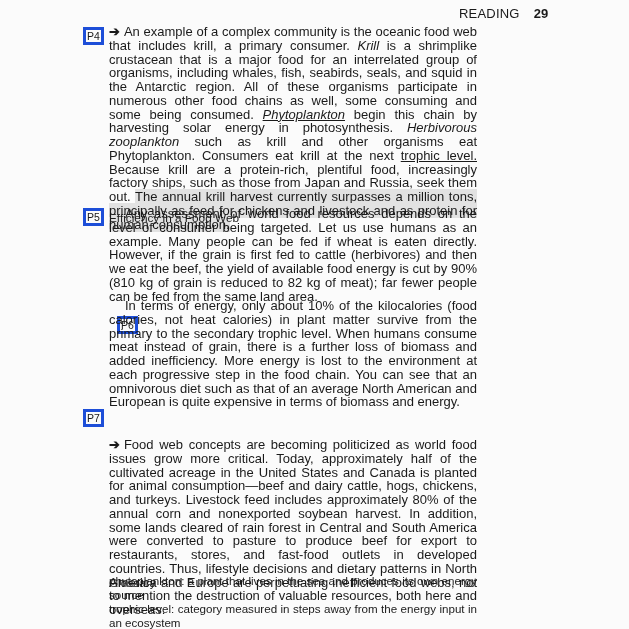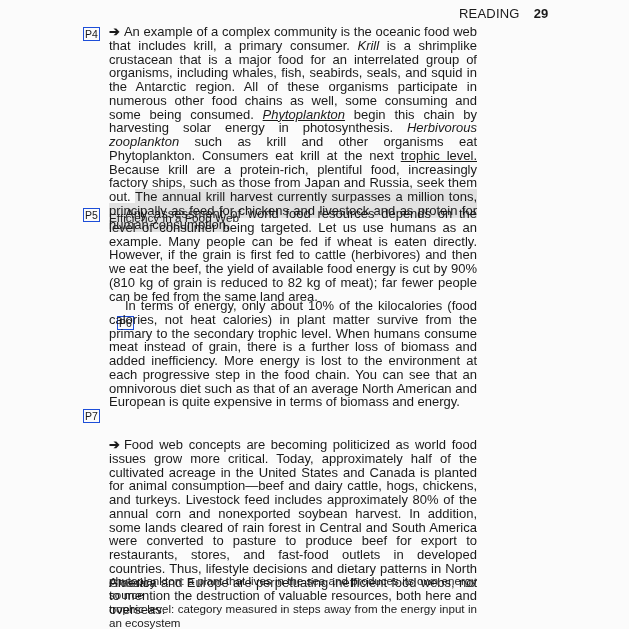--- a/index.html
+++ b/index.html
@@ -2,21 +2,21 @@
 <html><head>
 <meta charset="utf-8">
 <style>
   html, body { margin:0; padding:0; }
   body { width:629px; height:629px; background:#fbfbfb; position:relative; overflow:hidden;
          font-family:"Liberation Sans", sans-serif; color:#1a1a1a; }
   .header { position:absolute; top:6px; left:459px; font-size:13px; letter-spacing:0.2px; }
   .header .pg { font-weight:bold; margin-left:14px; }
   .para { position:absolute; left:109px; width:368px; font-size:13px; line-height:13.75px; text-align:justify; }
   .para p { margin:0; }
-  .tag { position:absolute; left:83px; font-size:10.5px; border:1px solid #1d4ed8; padding:0 1px; line-height:12px; height:12px; }
+  .tag { position:absolute; left:83px; font-size:10.5px; border:3px solid #1d4ed8; padding:0 1px; line-height:12px; height:12px; }
   .indent { display:inline-block; width:16px; }
   .arrow { font-weight:bold; margin-right:4px; }
   .hl { background:#e2e2e2; }
   .u { text-decoration:underline; }
   .heading { position:absolute; left:109px; font-weight:normal; font-size:11.8px;margin-top:16px; }
   .gloss { position:absolute; left:109px; width:368px; font-size:11.6px; line-height:14px; text-align:justify; }
 </style>
 </head>
 <body>
 

